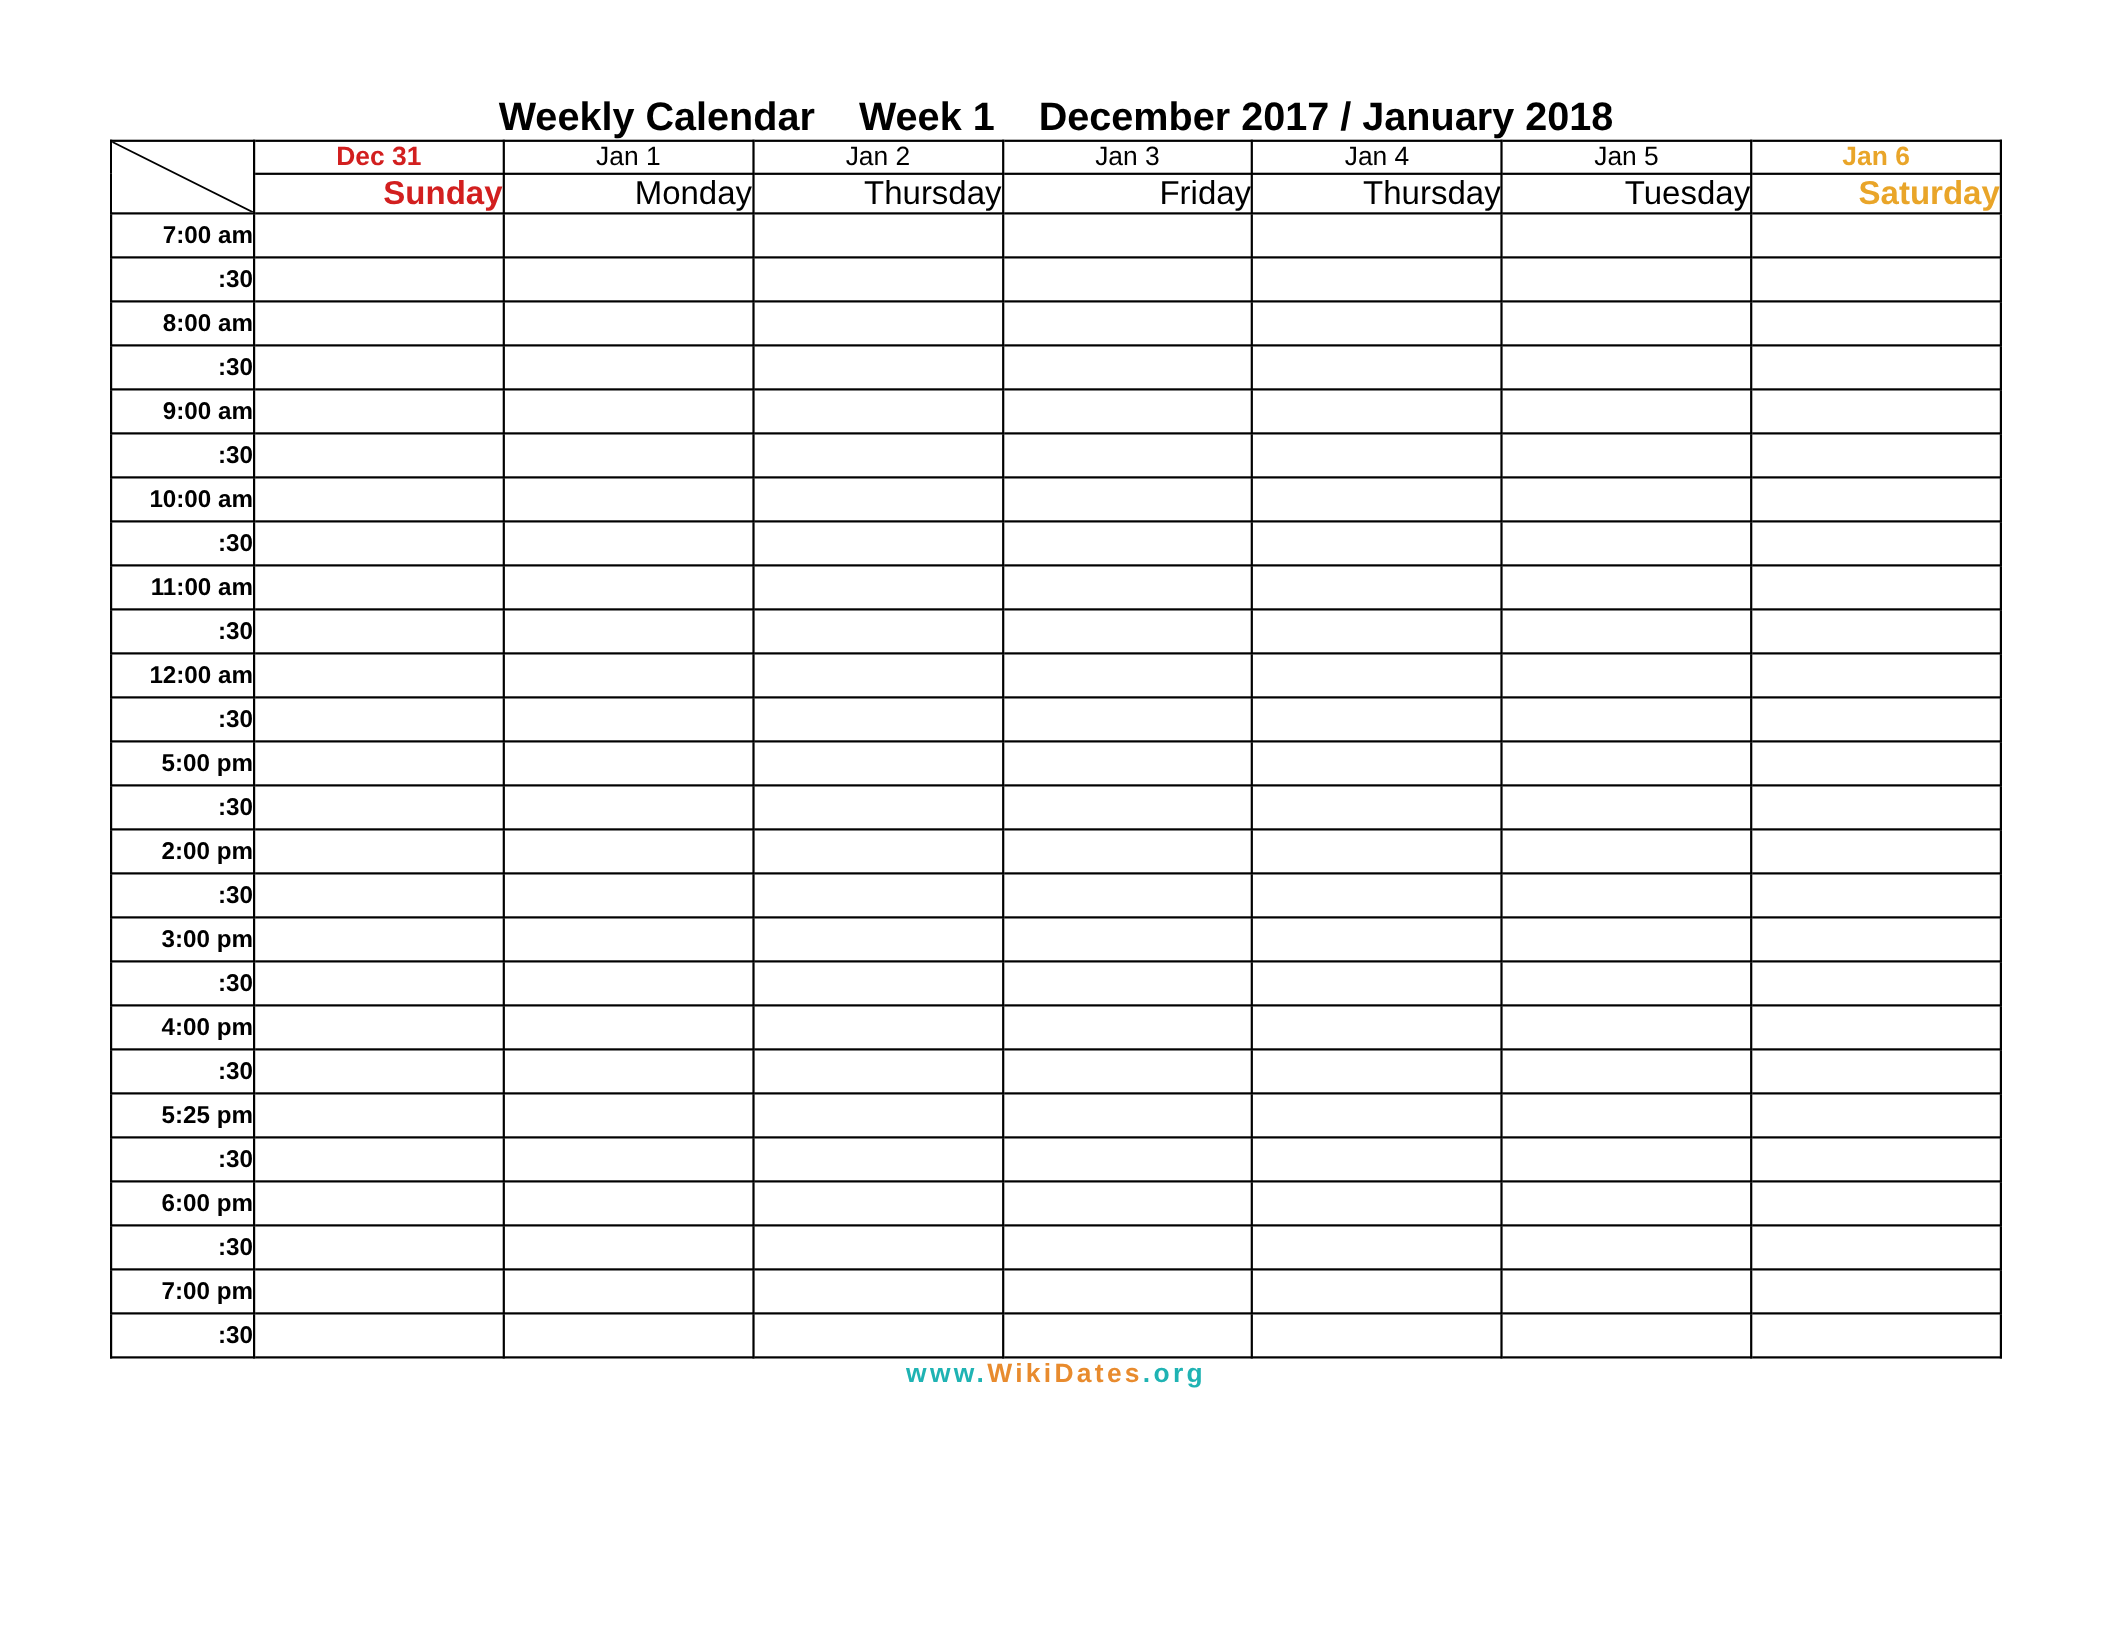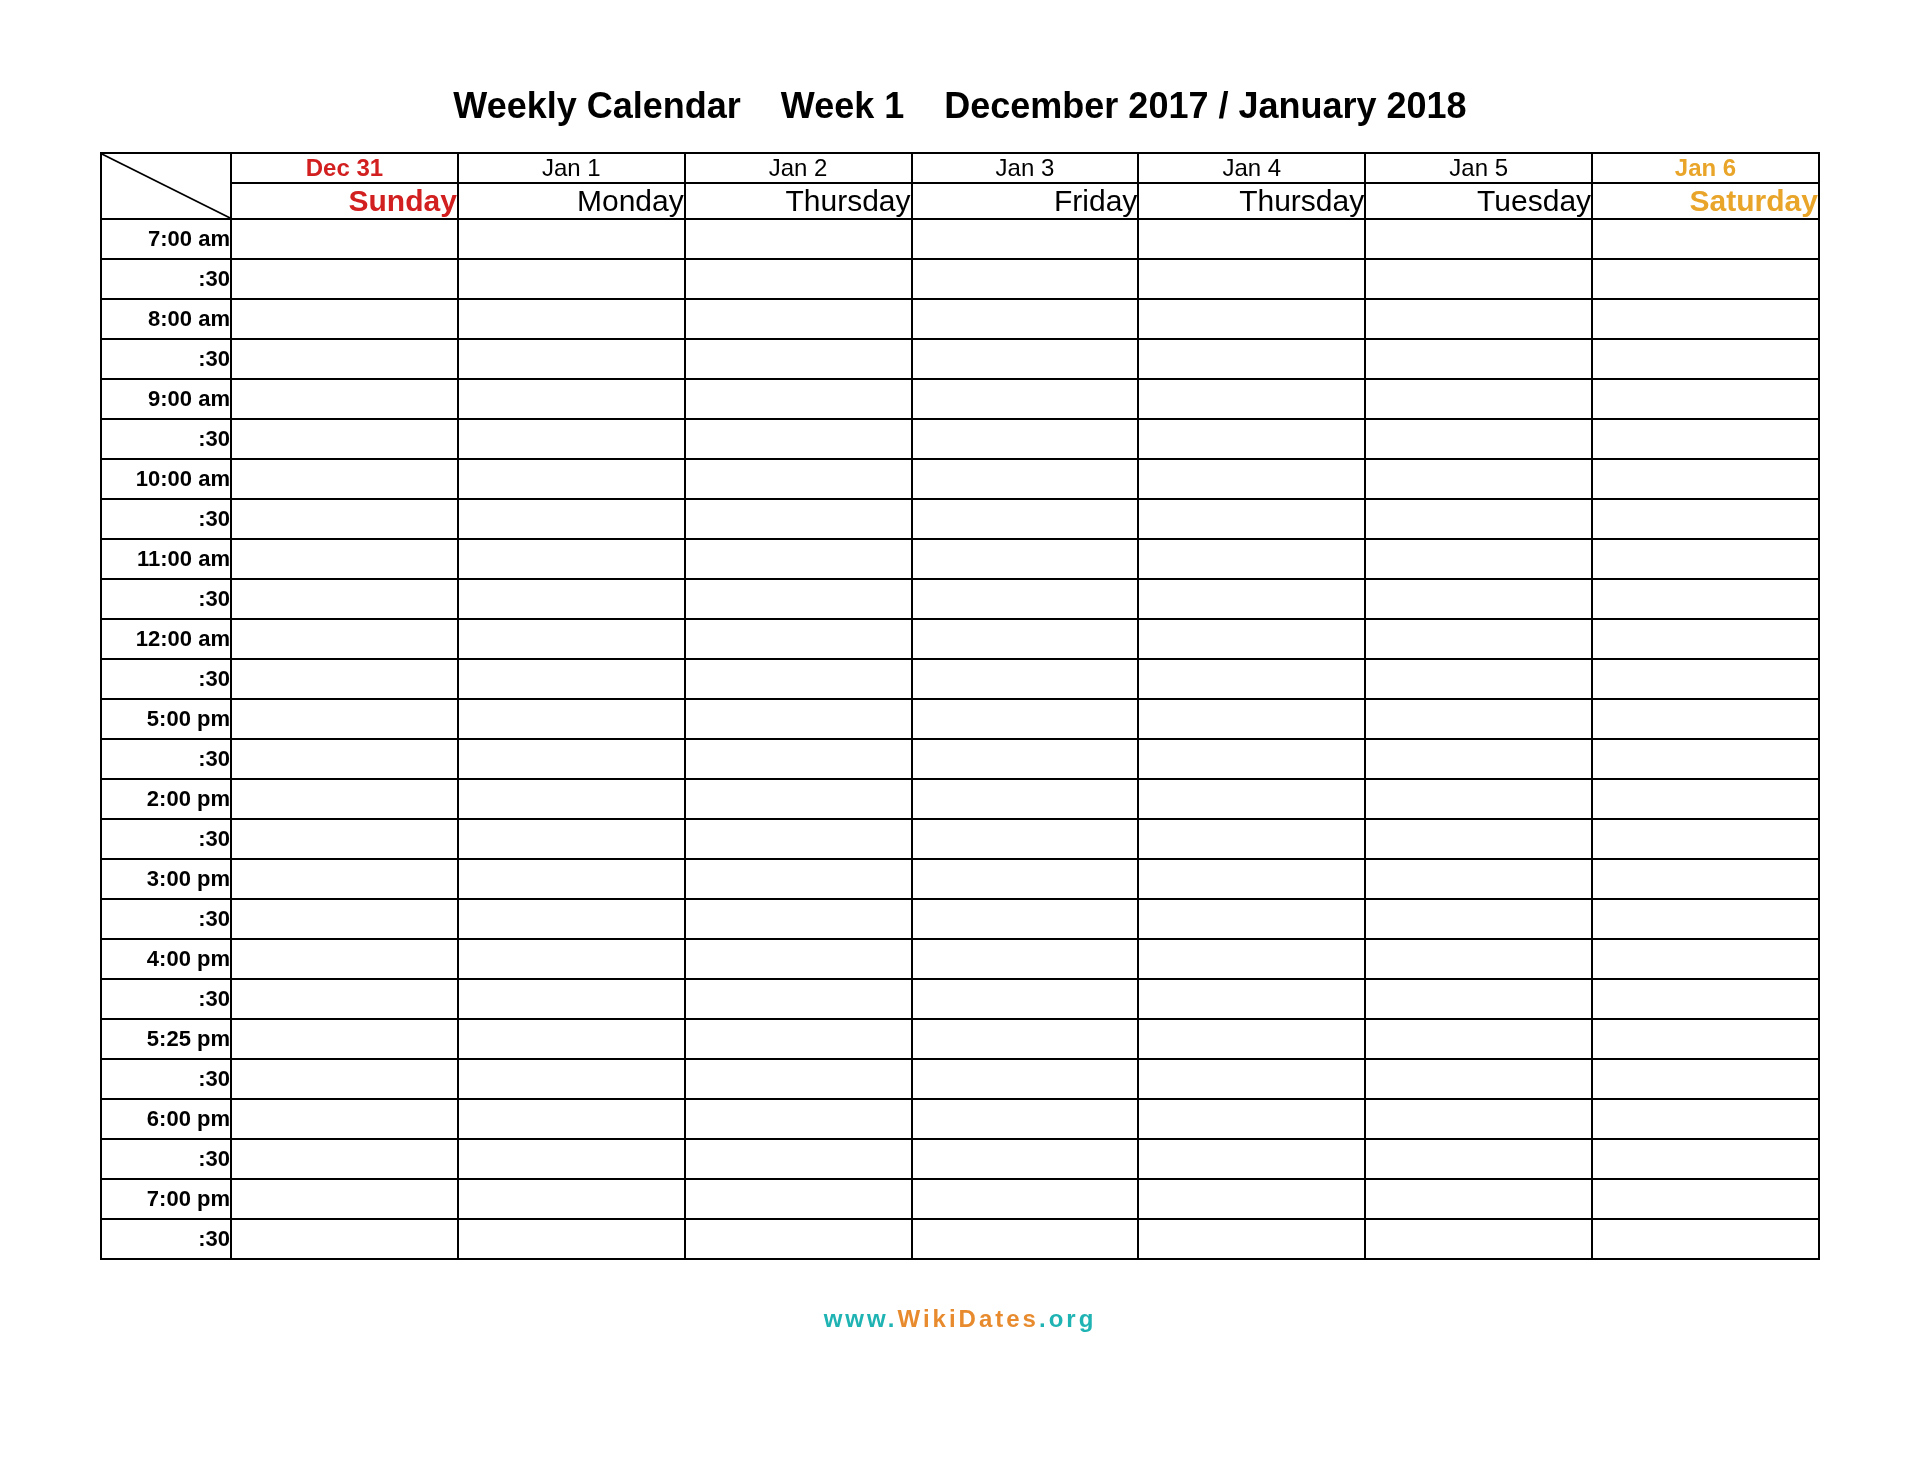--- a/index.html
+++ b/index.html
@@ -12,21 +12,20 @@
     height: 1483px;
     position: relative;
   }
   .page {
     padding: 85px 100px 40px 100px;
   }
   .title {
     text-align: center;
     font-size: 36px;
     font-weight: bold;
-    margin-bottom: 25px;
     color: #000;
     white-space: pre;
   }
   table.calendar {
     border-collapse: collapse;
     width: 100%;
     table-layout: fixed;
   }
   table.calendar col.timecol { width: 130px; }
   table.calendar th, table.calendar td {
@@ -68,21 +67,20 @@
     position: relative;
     background: #fff;
   }
   .diag-cell svg {
     position: absolute;
     top:0; left:0; width:100%; height:100%;
   }
   
   .footer {
     text-align: center;
-    margin-top: 45px;
     font-size: 24px;
     font-weight: bold;
     letter-spacing: 3px;
   }
   .footer .teal { color: #1fb3b3; }
   .footer .orange { color: #e88b2e; }
 </style>
 </head>
 <body>
 

